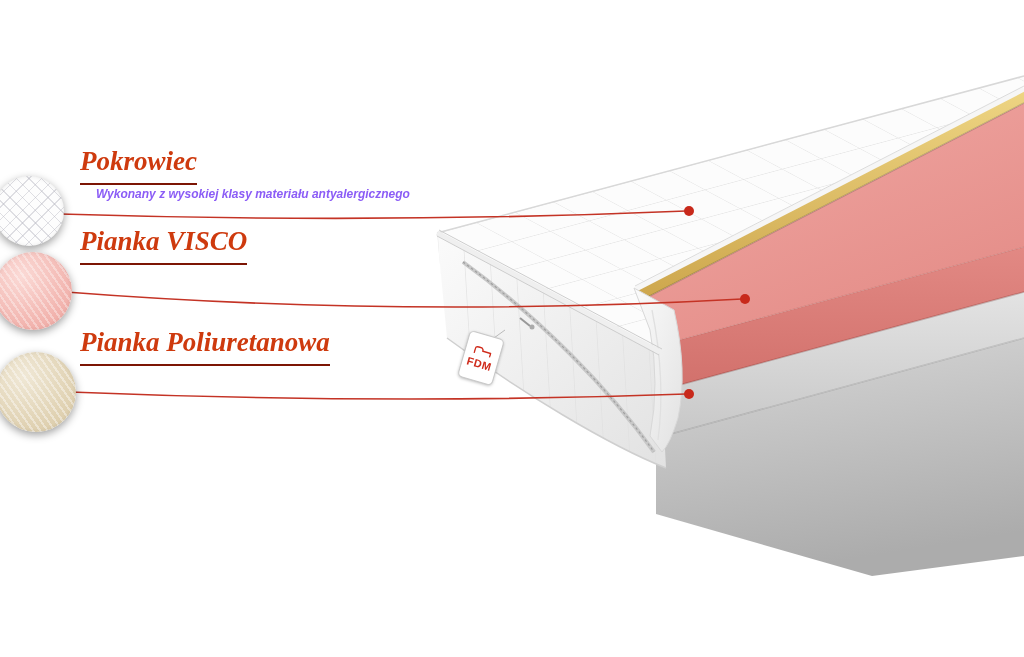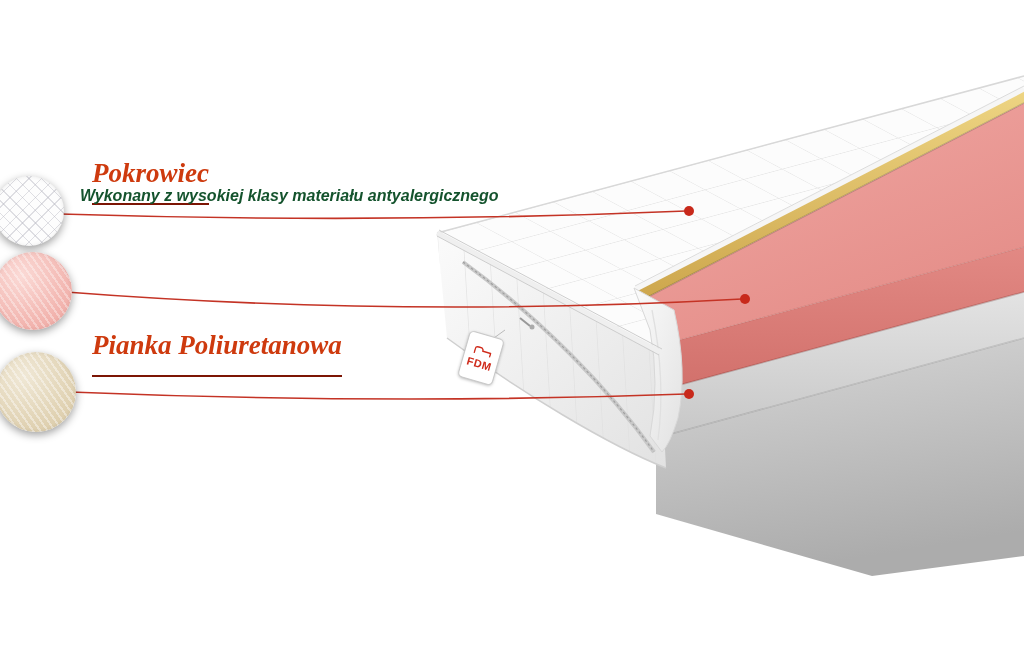--- a/index.html
+++ b/index.html
@@ -4,36 +4,36 @@
 <style>
   html,body{margin:0;padding:0;background:#fff;}
   .canvas{
     position:relative;width:1024px;height:657px;background:#ffffff;
     overflow:hidden;font-family:"Liberation Sans",sans-serif;
   }
   .canvas svg.scene{position:absolute;left:0;top:0;}
 
   
   .layer-heading{
-    position:absolute;left:80px;margin:12px;
+    position:absolute;left:80px;margin:0;
     font-family:"Liberation Serif",serif;
     font-style:italic;font-weight:bold;font-size:27px;line-height:1.05;
     color:#ce3a0e;display:inline-block;
-    border-bottom:2px solid #7c1504;padding-bottom:16px;
+    border-bottom:2px solid #7c1504;padding-bottom:8px;
     white-space:nowrap;
   }
   .layer-desc{
-    position:absolute;left:80px;margin:0;
+    position:absolute;left:96px;margin:0;
     font-family:"Liberation Sans",sans-serif;
-    font-style:italic;font-weight:bold;font-size:16px;line-height:1.18;
-    color:#14532d;
+    font-style:italic;font-weight:bold;font-size:12px;line-height:1.18;
+    color:#8b5cf6;
   }
   #h1{top:147px;} #d1{top:187px;white-space:nowrap;}
   #h2{top:227px;} #d2{top:261px;width:300px;}
-  #h3{top:319px;} #d3{top:373px;white-space:nowrap;}
+  #h3{top:328px;} #d3{top:373px;white-space:nowrap;}
 
   
   .swatch{
     position:absolute;border-radius:50%;
     box-shadow:0 3px 8px rgba(0,0,0,.38), inset 0 0 4px rgba(0,0,0,.08);
   }
   #sw1{
     left:-6px;top:176px;width:70px;height:70px;
     background:
       repeating-linear-gradient(45deg, rgba(185,185,195,.45) 0 1px, transparent 1px 9px),
@@ -172,16 +172,17 @@
     <span class="fdm-text">FDM</span>
   </div>
 
   <div class="swatch" id="sw1"></div>
   <div class="swatch" id="sw2"></div>
   <div class="swatch" id="sw3"></div>
 
   <h2 class="layer-heading" id="h1">Pokrowiec</h2>
   <p class="layer-desc" id="d1">Wykonany z wysokiej klasy materiału antyalergicznego</p>
 
+  <h2 class="layer-heading" id="h2">Pianka VISCO</h2>
 
   <h2 class="layer-heading" id="h3">Pianka Poliuretanowa</h2>
 
 </div>
 
 </body></html>

